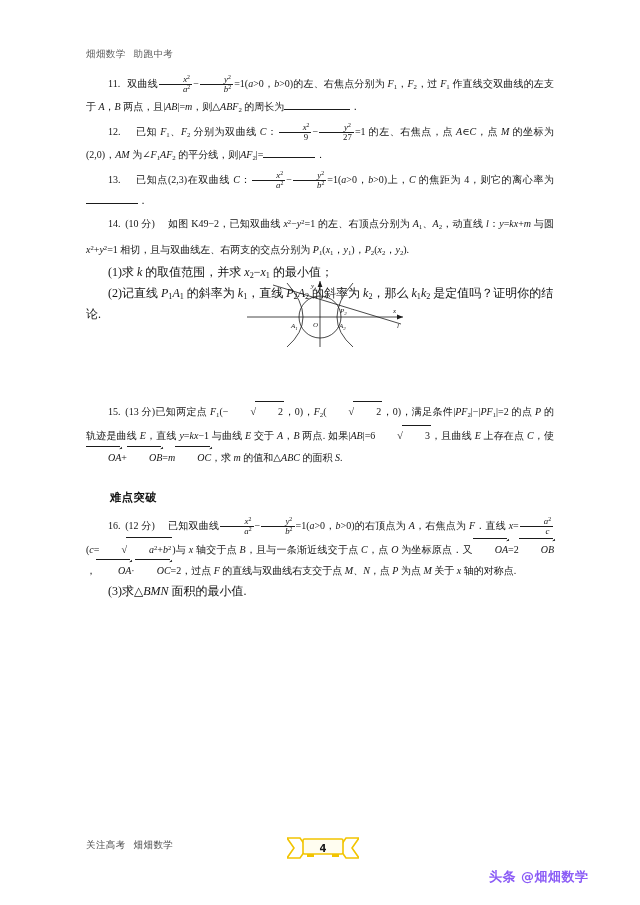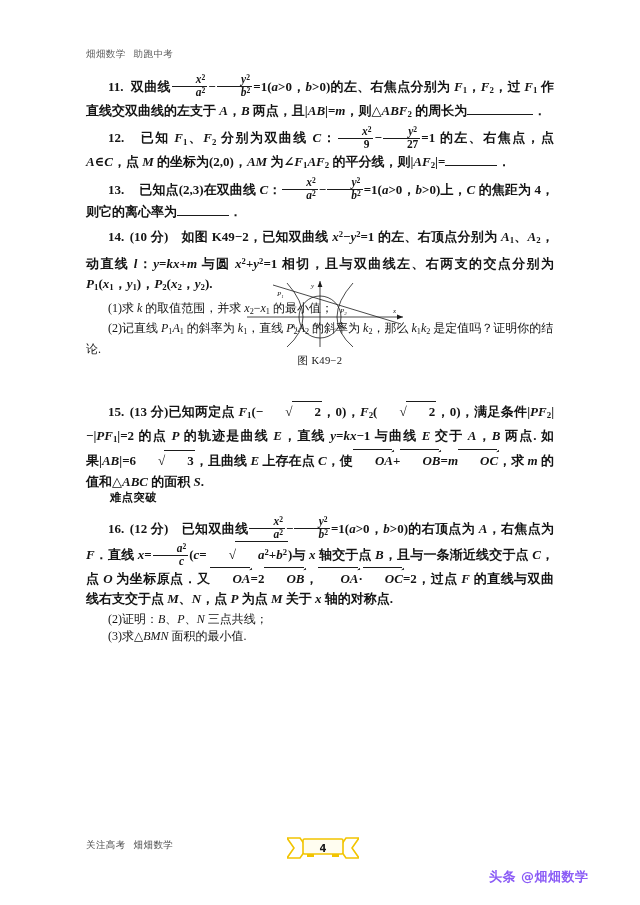--- a/index.html
+++ b/index.html
@@ -33,27 +33,26 @@
   .run-head .gap { display: inline-block; width: 8px; }
 
   
   .body-col {
     position: absolute;
     left: 86px;
     top: 74px;
     width: 468px;
   }
   .prob {
-    font-size: 13px;
+    font-size: 10px;
     line-height: 20.6px;
     text-align: justify;
     text-justify: inter-ideograph;
     margin: 0 0 1px 0;
     color: #141414;
-    font-weight: bold;
   }
   .prob.indent { text-indent: 22px; }
   .sub {
     font-size: 12px;
     line-height: 17.5px;
     text-indent: 22px;
     margin: 0;
     color: #141414;
   }
   .num { margin-right: 2px; }
@@ -245,37 +244,33 @@
         <text x="86" y="11">y</text>
         <text x="168" y="36">x</text>
         <text x="88" y="50">O</text>
         <text x="52" y="19">P<tspan font-size="5" dy="1.6">1</tspan></text>
         <text x="115" y="36">P<tspan font-size="5" dy="1.6">2</tspan></text>
         <text x="66" y="51">A<tspan font-size="5" dy="1.6">1</tspan></text>
         <text x="114" y="51">A<tspan font-size="5" dy="1.6">2</tspan></text>
         <text x="172" y="51">l</text>
       </g>
     </svg>
-    <div class="fig-cap">图 K49−2</div>
   </div>
 
   <div class="body-col" style="top:401px;">
     <p class="prob indent">
       <span class="num">15.</span> <span>(13 分)</span>已知两定点 <i class="v">F</i><sub>1</sub>(−<span class="sqrt"><span class="rad">√</span><span class="rnd">2</span></span>，0)，<i class="v">F</i><sub>2</sub>(<span class="sqrt"><span class="rad">√</span><span class="rnd">2</span></span>，0)，满足条件|<i class="v">PF</i><sub>2</sub>|−|<i class="v">PF</i><sub>1</sub>|=2 的点 <i class="v">P</i> 的轨迹是曲线 <i class="v">E</i>，直线 <i class="v">y</i>=<i class="v">kx</i>−1 与曲线 <i class="v">E</i> 交于 <i class="v">A</i>，<i class="v">B</i> 两点. 如果|<i class="v">AB</i>|=6<span class="sqrt"><span class="rad">√</span><span class="rnd">3</span></span>，且曲线 <i class="v">E</i> 上存在点 <i class="v">C</i>，使<span class="vec">OA</span>+<span class="vec">OB</span>=<i class="v">m</i><span class="vec">OC</span>，求 <i class="v">m</i> 的值和△<i class="v">ABC</i> 的面积 <i class="v">S</i>.
     </p>
   </div>
 
   <div class="sec-head">难点突破</div>
 
   <div class="body-col" style="top:516px;">
     <p class="prob indent">
       <span class="num">16.</span> <span>(12 分)</span><span class="sp"></span>已知双曲线<span class="frac"><span class="nu"><i class="v">x</i><sup>2</sup></span><span class="de"><i class="v">a</i><sup>2</sup></span></span>−<span class="frac"><span class="nu"><i class="v">y</i><sup>2</sup></span><span class="de"><i class="v">b</i><sup>2</sup></span></span>=1(<i class="v">a</i>&gt;0，<i class="v">b</i>&gt;0)的右顶点为 <i class="v">A</i>，右焦点为 <i class="v">F</i>．直线 <i class="v">x</i>=<span class="frac"><span class="nu"><i class="v">a</i><sup>2</sup></span><span class="de"><i class="v">c</i></span></span>(<i class="v">c</i>=<span class="sqrt"><span class="rad">√</span><span class="rnd"><i class="v">a</i><sup>2</sup>+<i class="v">b</i><sup>2</sup></span></span>)与 <i class="v">x</i> 轴交于点 <i class="v">B</i>，且与一条渐近线交于点 <i class="v">C</i>，点 <i class="v">O</i> 为坐标原点．又<span class="vec">OA</span>=2<span class="vec">OB</span>，<span class="vec">OA</span>·<span class="vec">OC</span>=2，过点 <i class="v">F</i> 的直线与双曲线右支交于点 <i class="v">M</i>、<i class="v">N</i>，点 <i class="v">P</i> 为点 <i class="v">M</i> 关于 <i class="v">x</i> 轴的对称点.
-    </p>
-    <p class="sub">
-      (2)证明：<i class="v">B</i>、<i class="v">P</i>、<i class="v">N</i> 三点共线；
     </p>
     <p class="sub">
       (3)求△<i class="v">BMN</i> 面积的最小值.
     </p>
   </div>
 
   <div class="foot-text">
     <span>关注高考</span><span class="gap"></span><span>畑畑数学</span>
   </div>
 

